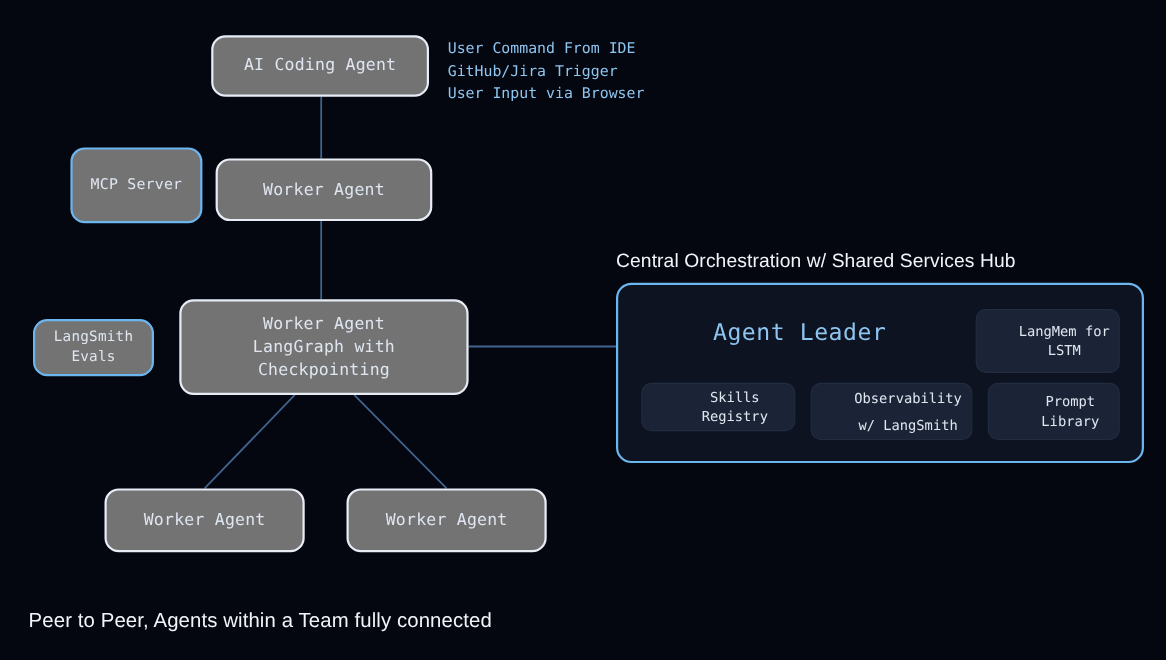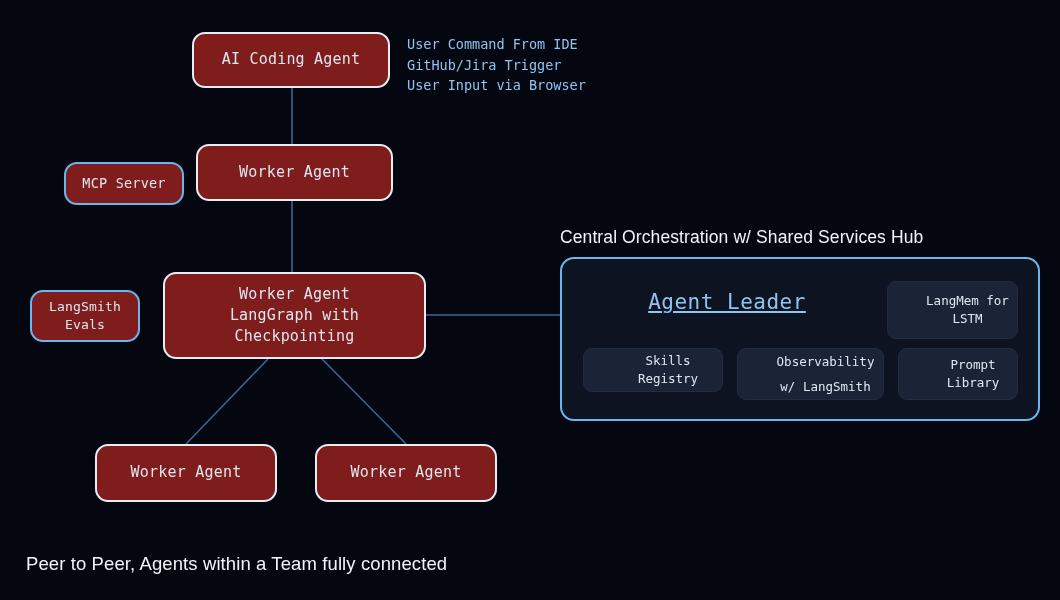--- a/index.html
+++ b/index.html
@@ -22,41 +22,41 @@
     left: 0; top: 0;
     width: 1060px;
     height: 600px;
     pointer-events: none;
   }
 
   
   .node {
     position: absolute;
     box-sizing: border-box;
-    background: #7f1d1d;
+    background: #737373;
     border: 2.5px solid #e8edf5;
     border-radius: 13px;
     display: flex;
     align-items: center;
     justify-content: center;
     text-align: center;
     color: #dfe6f0;
     font-family: "DejaVu Sans Mono", monospace;
     font-size: 15px;
     line-height: 1.42;
     white-space: pre-line;
     letter-spacing: 0.2px;
   }
   .node.accent {
     border-color: #6cb6ef;
   }
 
   
   #node-ai-coding-agent { left: 192px; top: 32px;  width: 198px; height: 56px; }
-  #node-mcp-server      { left: 64px;  top: 162px; width: 120px; height: 43px; font-size: 13.5px; }
+  #node-mcp-server      { left: 64px;  top: 134px; width: 120px; height: 69px; font-size: 13.5px; }
   #node-worker-top      { left: 196px; top: 144px; width: 197px; height: 57px; }
   #node-langsmith-evals { left: 30px;  top: 290px; width: 110px; height: 52px; font-size: 13px; }
   #node-worker-main     { left: 163px; top: 272px; width: 263px; height: 87px; }
   #node-worker-bl       { left: 95px;  top: 444px; width: 182px; height: 58px; }
   #node-worker-br       { left: 315px; top: 444px; width: 182px; height: 58px; }
 
   
   #annotation-lines {
     position: absolute;
     left: 407px;
@@ -95,21 +95,20 @@
   #hub-title {
     position: absolute;
     left: 0;
     top: 31px;
     width: 330px;
     text-align: center;
     color: #8ec5f0;
     font-family: "DejaVu Sans Mono", monospace;
     font-size: 21px;
     letter-spacing: 0.5px;
-    text-decoration: underline;
   }
   .hub-card {
     position: absolute;
     box-sizing: border-box;
     background: #1b2436;
     border: 1px solid #222c40;
     border-radius: 9px;
     display: flex;
     align-items: center;
     justify-content: center;

